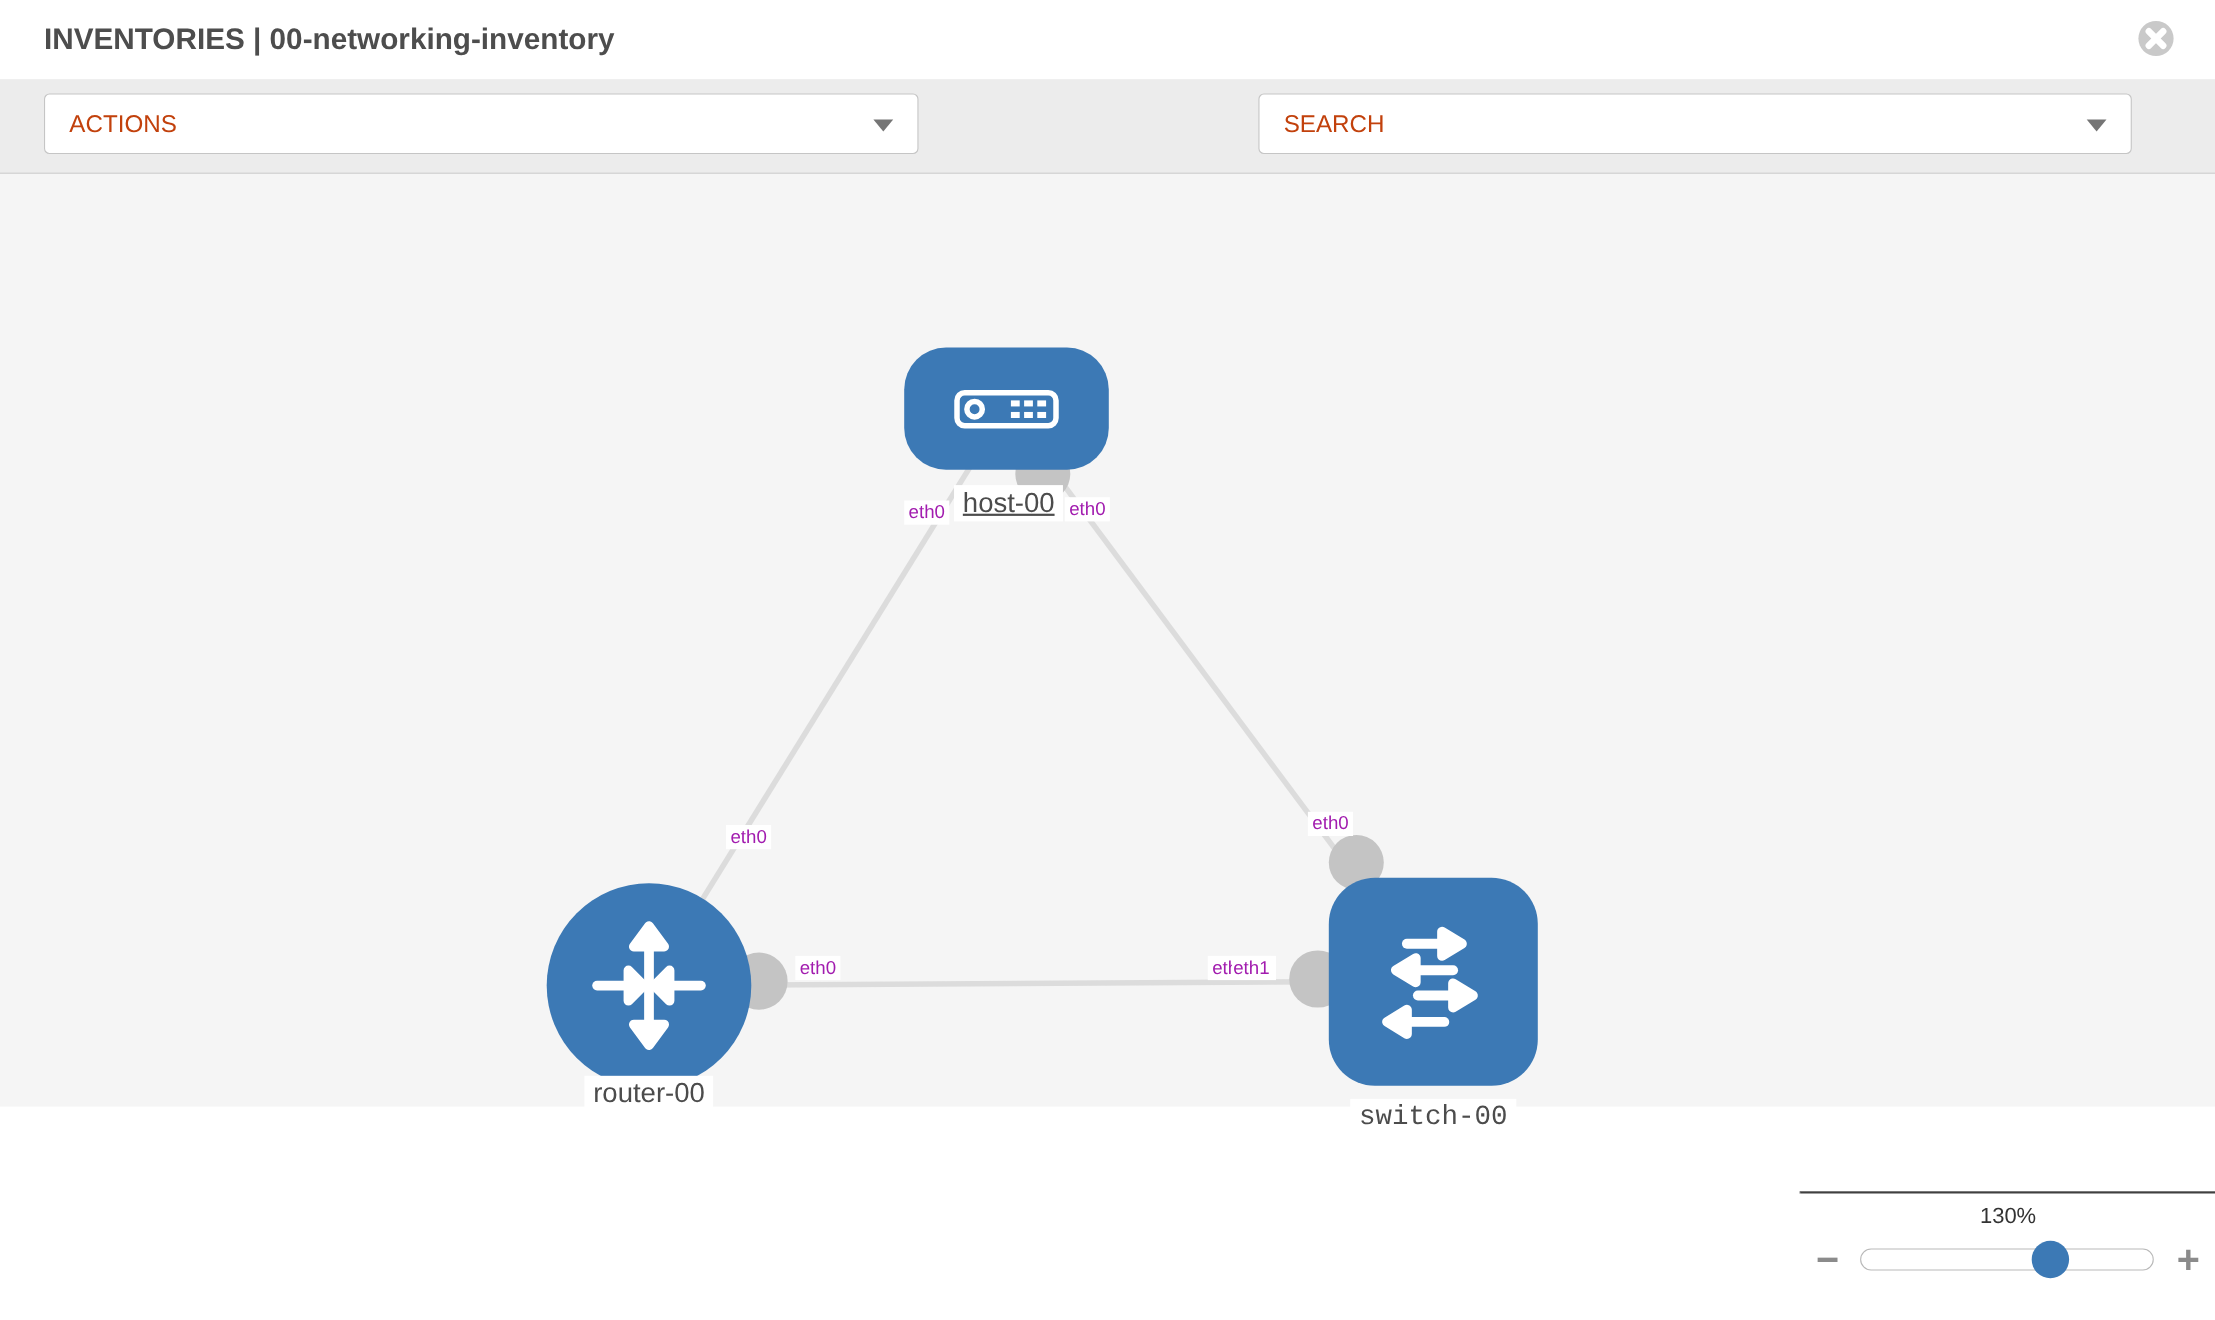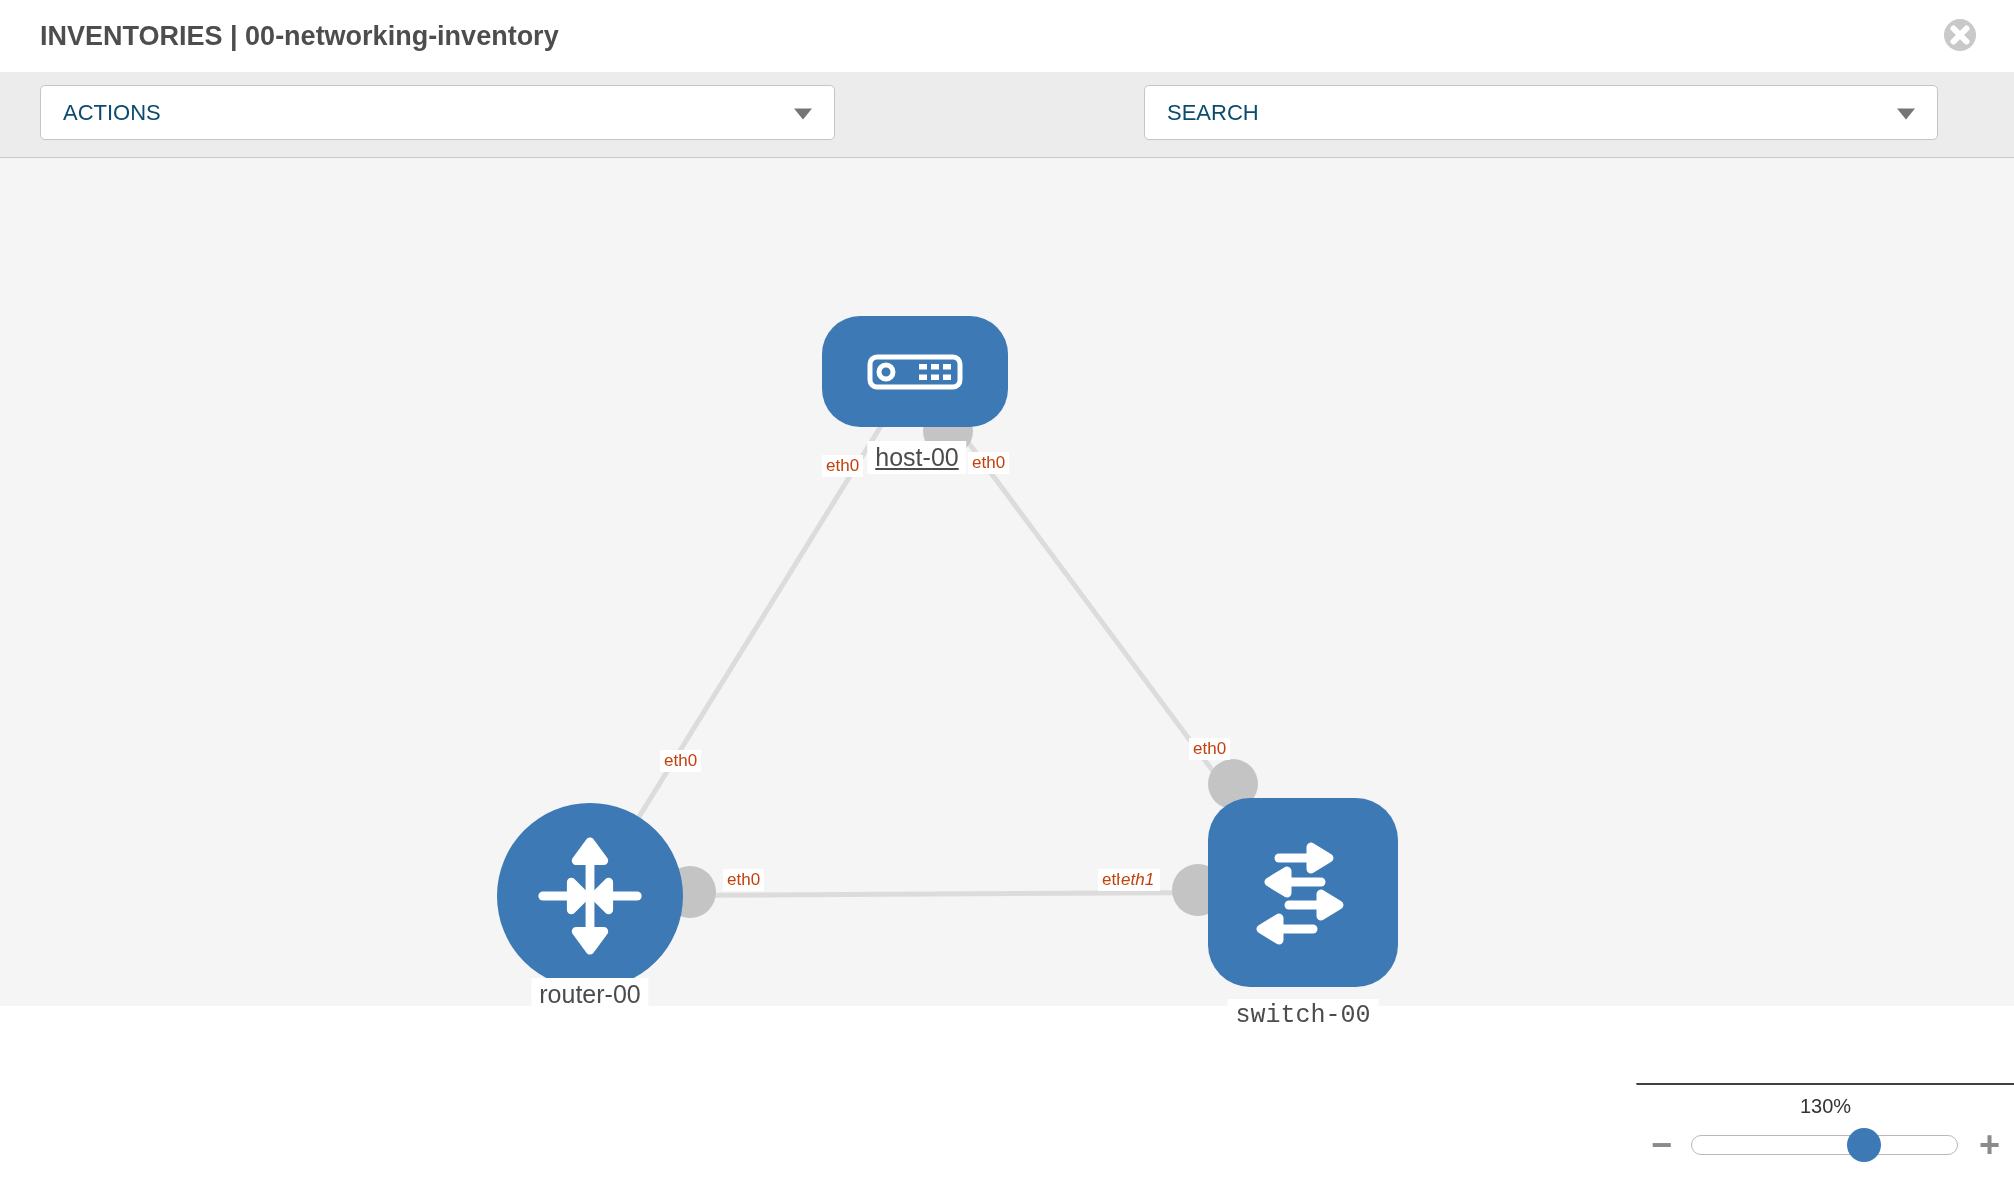--- a/index.html
+++ b/index.html
@@ -12,21 +12,21 @@
   .page-title { position:absolute; left:40px; top:50%; transform:translateY(-50%);
                 font-size:27px; font-weight:bold; color:#4d4d4d; }
   .close-btn { position:absolute; left:1941px; top:16px; width:38px; height:38px;
                cursor:pointer; background:none; border:none; }
 
   
   .toolbar { position:absolute; top:72px; left:0; right:0; height:86px;
              background:#ececec; border-bottom:1px solid #c7c7c7; }
   .dropdown { position:absolute; top:13px; height:55px; background:#fff;
               border:1px solid #c5c5c5; border-radius:5px; display:flex;
-              align-items:center; padding:0 22px; color:#0c4a6e; font-size:22px;
+              align-items:center; padding:0 22px; color:#c2410c; font-size:22px;
               cursor:pointer; }
   .dd-actions { left:40px;  width:795px; }
   .dd-search  { left:1144px; width:794px; }
   .caret { position:absolute; right:22px; top:50%; transform:translateY(-40%);
            width:0; height:0; border-left:9px solid transparent;
            border-right:9px solid transparent; border-top:11px solid #757575; }
   .tool-btn { position:absolute; top:96px; width:40px; height:40px; background:none;
               border:none; cursor:pointer; }
   .tool-wrench { left:1048px; }
   .tool-key    { left:1113px; }
@@ -40,30 +40,30 @@
   .node-host   { left:822px;  top:158px; width:186px; height:111px; border-radius:38px; }
   .node-router { left:497px;  top:645px; width:186px; height:186px; border-radius:50%; }
   .node-switch { left:1208px; top:640px; width:190px; height:189px; border-radius:42px; }
 
   .node-label { position:absolute; transform:translateX(-50%); background:#fff;
                 color:#4c4c4c; font-size:25px; padding:2px 8px; white-space:nowrap; }
   .lbl-host   { left:917px;  top:283px;text-decoration:underline; }
   .lbl-router { left:590px;  top:789px;margin-top:31px; }
   .lbl-switch { left:1303px; top:841px;font-family:Liberation Mono, monospace; }
 
-  .eth-label { position:absolute; background:#fff; color:#c2410c; font-size:17px;
+  .eth-label { position:absolute; background:#fff; color:#a21caf; font-size:17px;
                padding:1px 4px; white-space:nowrap; }
   .eth-1 { left:822px;  top:297px; }
   .eth-2 { left:968px;  top:294px; }
   .eth-3 { left:660px;  top:592px; }
   .eth-4 { left:1189px; top:580px; }
   .eth-5 { left:723px;  top:711px; }
   .eth-6 { left:1098px; top:711px; }
   .eth-label .ov { background:#fff; margin-left:-15px; padding:1px 2px 1px 1px;
-                   position:relative;font-style:italic; }
+                   position:relative; }
 
   
   .zoom-panel { position:absolute; left:1636px; top:925px; right:0; bottom:0;
                 background:#fff; border-top:2px solid #404040;
                 border-left:1px solid #d8d8d8; }
   .zoom-value { margin-top:10px; text-align:center; font-size:20px; color:#333; }
   .slider-row { position:absolute; top:40px; left:0; right:0; height:40px; }
   .zoom-btn { position:absolute; top:0; height:40px; line-height:36px; font-size:36px;
               font-weight:bold; color:#8b8b8b; background:none; border:none;
               cursor:pointer; }

